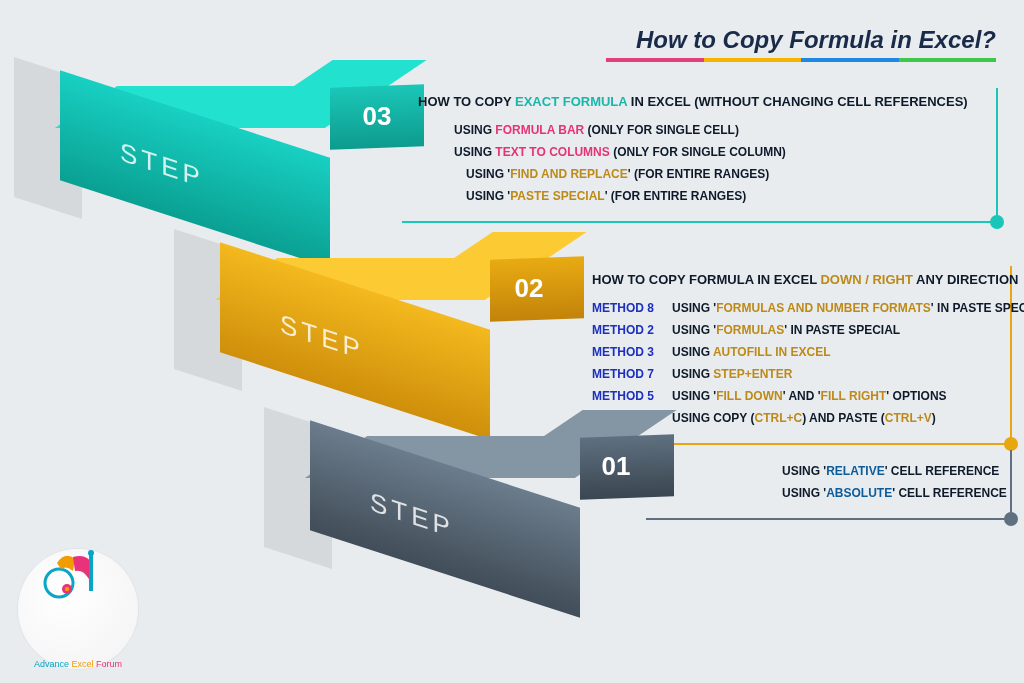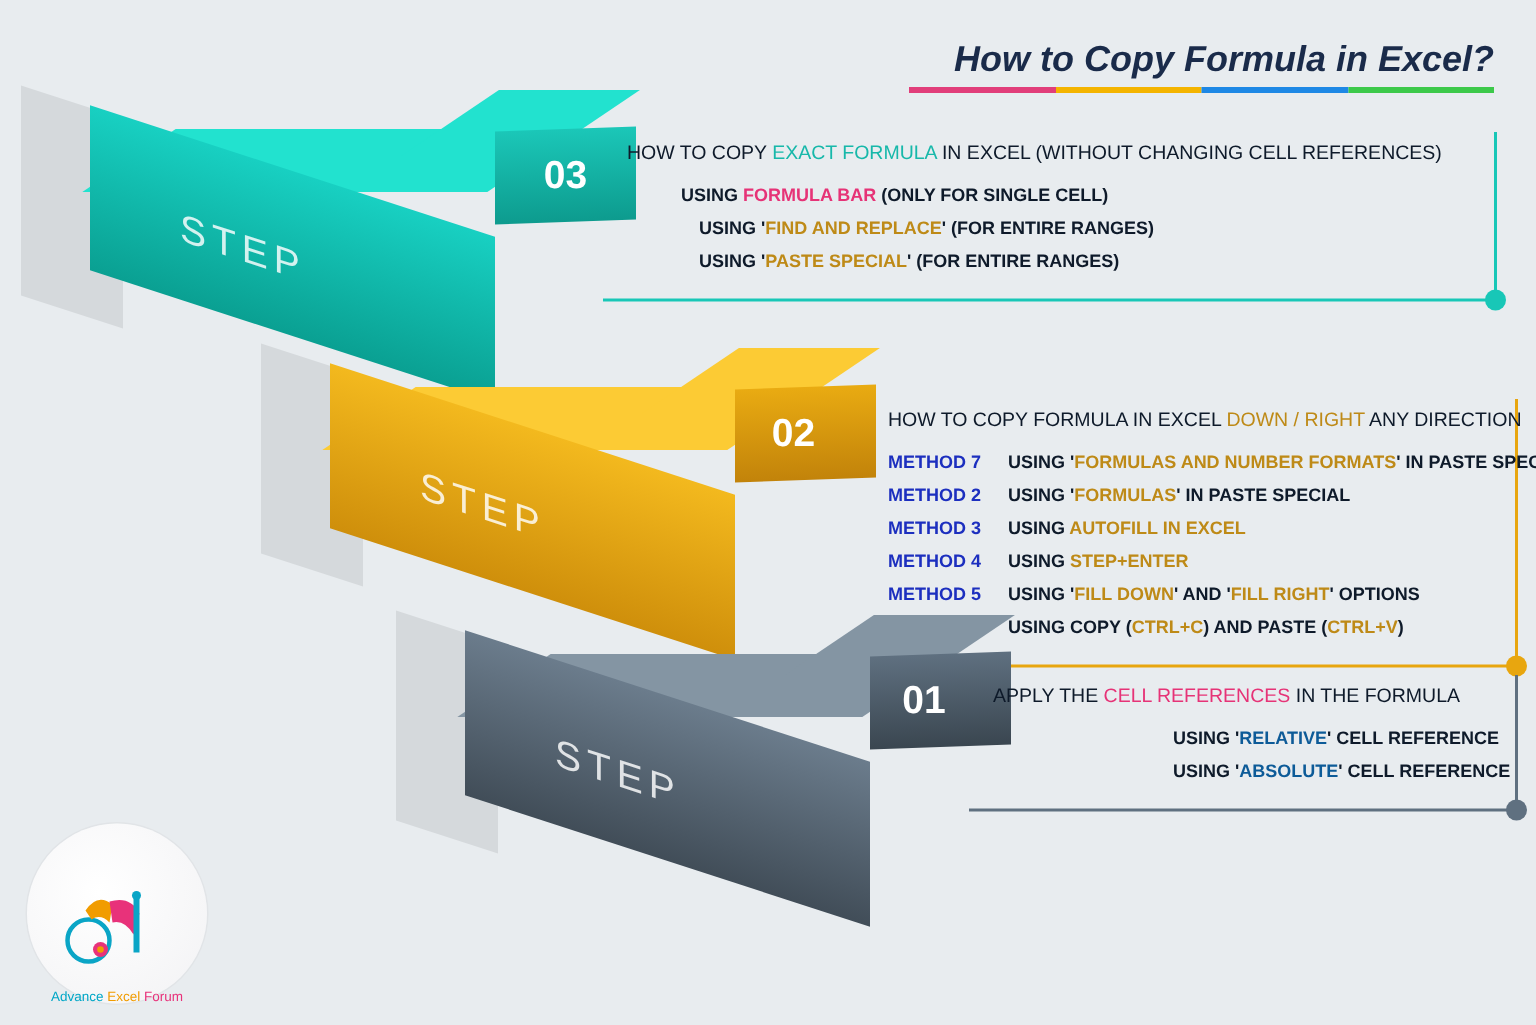--- a/index.html
+++ b/index.html
@@ -44,42 +44,42 @@
   .s1 .step-label{left:80px;top:54px}
   .s1 .num-top{position:absolute;left:260px;top:-36px;width:94px;height:44px;background:#8495a3;transform:skewX(-56deg)}
   .s1 .num-front{position:absolute;left:290px;top:-10px;width:94px;height:62px;background:linear-gradient(180deg,#5f7080,#3a4650);transform:skewY(-2deg)}
   .s1 .num-panel{left:290px;top:-8px;width:72px;height:56px}
 
   
   .callout{position:absolute;border:2px solid;border-top:none;border-left:none;padding:6px 10px 10px}
   .c3{left:408px;top:88px;width:590px;border-color:#18c7b7}
   .c2{left:582px;top:266px;width:430px;border-color:#e8a60f}
   .c1{left:652px;top:450px;width:360px;border-color:#5f7080}
-  .callout h3{font-size:13px;font-weight:normal;color:#0e1a2a;margin-bottom:14px;white-space:nowrap}
+  .callout h3{font-size:13px;font-weight:bold;color:#0e1a2a;margin-bottom:14px;white-space:nowrap}
   .callout .item{font-size:12px;font-weight:bold;color:#0e1a2a;margin:8px 0;white-space:nowrap}
   .callout .method{display:inline-block;width:80px;color:#1c2fbf;font-size:12px;font-weight:bold}
   .dot{position:absolute;width:14px;height:14px;border-radius:50%}
   .c3 .dot{background:#18c7b7;right:-8px;bottom:-8px}
   .c2 .dot{background:#e8a60f;right:-8px;bottom:-8px}
   .c1 .dot{background:#5f7080;right:-8px;bottom:-8px}
   .leader{position:absolute;height:2px}
   .c3 .leader{left:-6px;bottom:-2px;width:6px;background:#18c7b7}
   .c2 .leader{left:-6px;bottom:-2px;width:6px;background:#e8a60f}
   .c1 .leader{left:-6px;bottom:-2px;width:6px;background:#5f7080}
 
   .hl-teal{color:#17b8aa}
   .hl-pink{color:#e63377}
   .hl-gold{color:#be8a17}
   .hl-blue{color:#0d5b98}
   .indent{padding-left:36px}
   .indent2{padding-left:48px}
   .indent3{padding-left:120px}
 
   
-  .logo{position:absolute;left:18px;bottom:14px;width:120px;height:120px;border-radius:50%;background:radial-gradient(circle at 40% 38%,#fff,#f2f2f4);display:flex;flex-direction:column;align-items:center;justify-content:flex-end;box-shadow:0 0 0 1px #e1e4e7}
+  .logo{position:absolute;left:18px;bottom:14px;width:120px;height:120px;border-radius:50%;background:radial-gradient(circle at 40% 38%,#fff,#f2f2f4);display:flex;flex-direction:column;align-items:center;justify-content:space-between;box-shadow:0 0 0 1px #e1e4e7}
   .logo svg{width:70px;height:62px}
   .logo .logo-text{font-size:9px;margin-top:4px}
   .logo .logo-text .la{color:#00a7c7}.logo .logo-text .lb{color:#f19c00}.logo .logo-text .lc{color:#e8327a}
 </style>
 </head>
 <body>
 
 <div class="title">How to Copy Formula in Excel?</div>
 <div class="title-bar">
   <span style="background:#e13e7a"></span>
@@ -96,62 +96,60 @@
   <div class="num-top"></div>
   <div class="num-front"></div>
   <div class="num-panel">03</div>
 </div>
 <div class="callout c3">
   <div class="leader"></div>
   <h3>
     <span>HOW TO COPY </span><span class="hl-teal">EXACT FORMULA</span><span> IN EXCEL (WITHOUT CHANGING CELL REFERENCES)</span>
   </h3>
   <div class="item indent"><span>USING </span><span class="hl-pink">FORMULA BAR</span><span> (ONLY FOR SINGLE CELL)</span></div>
+  <div class="item indent"><span>USING </span><span class="hl-pink">TEXT TO COLUMNS</span><span> (ONLY FOR SINGLE COLUMN)</span></div>
   <div class="item indent2"><span>USING '</span><span class="hl-gold">FIND AND REPLACE</span><span>' (FOR ENTIRE RANGES)</span></div>
   <div class="item indent2"><span>USING '</span><span class="hl-gold">PASTE SPECIAL</span><span>' (FOR ENTIRE RANGES)</span></div>
   <div class="dot"></div>
 </div>
 
 <div class="step-bar s2">
   <div class="back-plate"></div>
   <div class="bar-top"></div>
   <div class="bar-front"></div>
   <div class="step-label">STEP</div>
   <div class="num-top"></div>
   <div class="num-front"></div>
   <div class="num-panel">02</div>
 </div>
 <div class="callout c2">
   <div class="leader"></div>
   <h3>
     <span>HOW TO COPY FORMULA IN EXCEL </span><span class="hl-gold">DOWN / RIGHT</span><span> ANY DIRECTION</span>
   </h3>
-  <div class="item"><span class="method">METHOD 7</span><span>USING '</span><span class="hl-gold">FORMULAS AND NUMBER FORMATS</span><span>' IN PASTE SPECIAL</span></div>
+  <div class="item"><span class="method">METHOD 8</span><span>USING '</span><span class="hl-gold">FORMULAS AND NUMBER FORMATS</span><span>' IN PASTE SPECIAL</span></div>
   <div class="item"><span class="method">METHOD 2</span><span>USING '</span><span class="hl-gold">FORMULAS</span><span>' IN PASTE SPECIAL</span></div>
   <div class="item"><span class="method">METHOD 3</span><span>USING </span><span class="hl-gold">AUTOFILL IN EXCEL</span></div>
-  <div class="item"><span class="method">METHOD 4</span><span>USING </span><span class="hl-gold">STEP+ENTER</span></div>
+  <div class="item"><span class="method">METHOD 7</span><span>USING </span><span class="hl-gold">STEP+ENTER</span></div>
   <div class="item"><span class="method">METHOD 5</span><span>USING '</span><span class="hl-gold">FILL DOWN</span><span>' AND '</span><span class="hl-gold">FILL RIGHT</span><span>' OPTIONS</span></div>
   <div class="item"><span class="method">METHOD 6</span><span>USING COPY (</span><span class="hl-gold">CTRL+C</span><span>) AND PASTE (</span><span class="hl-gold">CTRL+V</span><span>)</span></div>
   <div class="dot"></div>
 </div>
 
 <div class="step-bar s1">
   <div class="back-plate"></div>
   <div class="bar-top"></div>
   <div class="bar-front"></div>
   <div class="step-label">STEP</div>
   <div class="num-top"></div>
   <div class="num-front"></div>
   <div class="num-panel">01</div>
 </div>
 <div class="callout c1">
   <div class="leader"></div>
-  <h3>
-    <span>APPLY THE </span><span class="hl-pink">CELL REFERENCES</span><span> IN THE FORMULA</span>
-  </h3>
   <div class="item indent3"><span>USING '</span><span class="hl-blue">RELATIVE</span><span>' CELL REFERENCE</span></div>
   <div class="item indent3"><span>USING '</span><span class="hl-blue">ABSOLUTE</span><span>' CELL REFERENCE</span></div>
   <div class="dot"></div>
 </div>
 
 <div class="logo">
   <svg viewBox="0 0 70 62">
     <circle cx="16" cy="34" r="14" fill="none" stroke="#0aa5c6" stroke-width="3"></circle>
     <path d="M14 14 Q22 2 32 10 L30 22 Q24 16 18 20 Z" fill="#f19c00"></path>
     <path d="M30 8 Q44 4 50 16 L46 30 Q40 20 32 22 Z" fill="#e8327a"></path>

